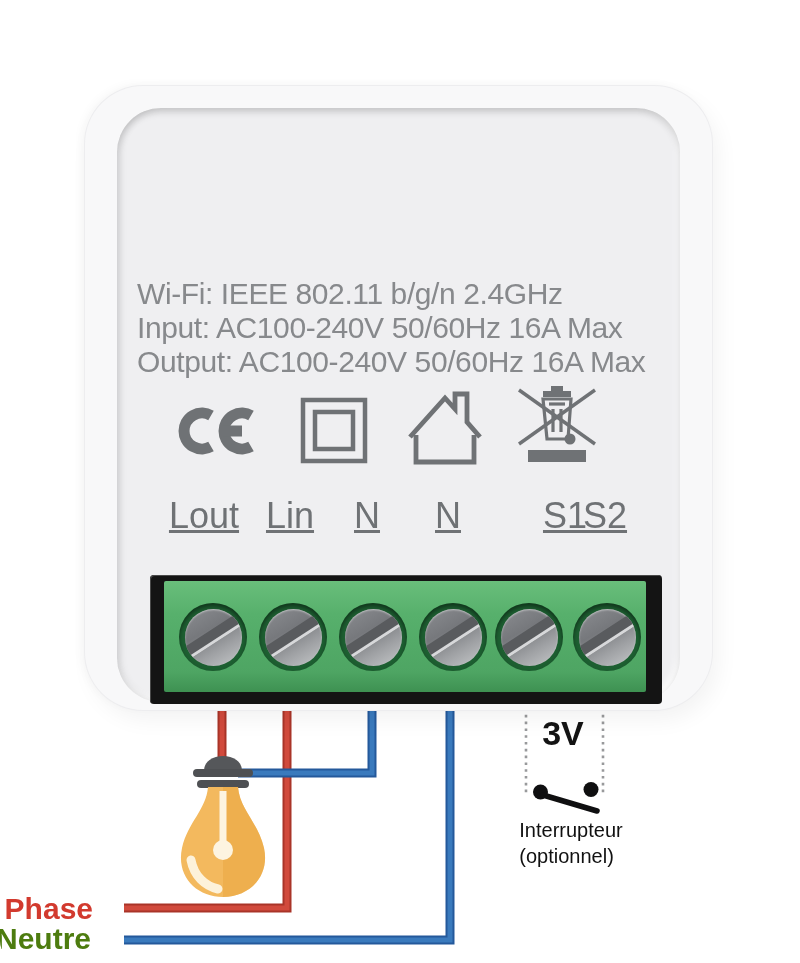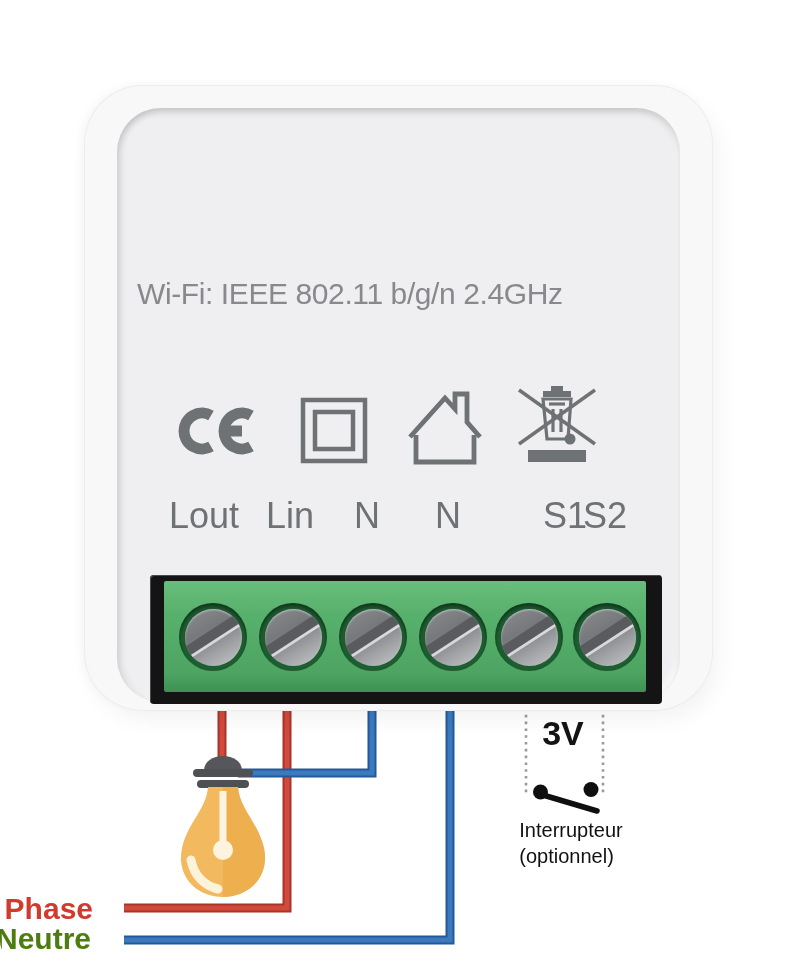--- a/index.html
+++ b/index.html
@@ -23,21 +23,21 @@
   
   .specs{
     position:absolute;left:137px;top:277px;z-index:2;
     color:#87898c;font-size:30px;line-height:34px;letter-spacing:-0.4px;white-space:nowrap;
   }
   
   .icon{position:absolute;z-index:2;}
   
   .tlabel{
     position:absolute;top:495px;z-index:2;transform:translateX(-50%);
-    color:#6f7275;font-size:36px;white-space:nowrap;
+    color:#6f7275;font-size:36px;white-space:nowrap;text-decoration:underline;
   }
   
   .block-frame{
     position:absolute;left:150px;top:575px;width:512px;height:129px;z-index:2;
     background:#141414;border-radius:4px;
     box-shadow:inset 1px 1px 0 #4a4a4a;
   }
   .block-green{
     position:absolute;left:14px;top:6px;width:482px;height:111px;
     background:linear-gradient(180deg,#69be7b 0%,#57b06c 30%,#4ea563 82%,#3e9152 100%);
@@ -122,20 +122,22 @@
       <line x1="543" y1="795" x2="597" y2="811" stroke="#0f0f10" stroke-width="5.5" stroke-linecap="round"></line>
     </g>
   </svg>
 
   <div class="device">
     <div class="device-inner"></div>
   </div>
 
   <div class="specs">
     <div>Wi-Fi: IEEE 802.11 b/g/n 2.4GHz</div>
+    <div>Input: AC100-240V 50/60Hz 16A Max</div>
+    <div>Output: AC100-240V 50/60Hz 16A Max</div>
   </div>
 
   <svg class="icon" style="left:177px;top:403px;" width="92" height="56" viewBox="0 0 92 56">
     <g fill="none" stroke="#6f7275" stroke-width="11">
       <path d="M 34 12.4 A 18 18 0 1 0 34 43.6"></path>
       <path d="M 74 12.4 A 18 18 0 1 0 74 43.6"></path>
       <path d="M 46 28 H 65"></path>
     </g>
   </svg>
 

